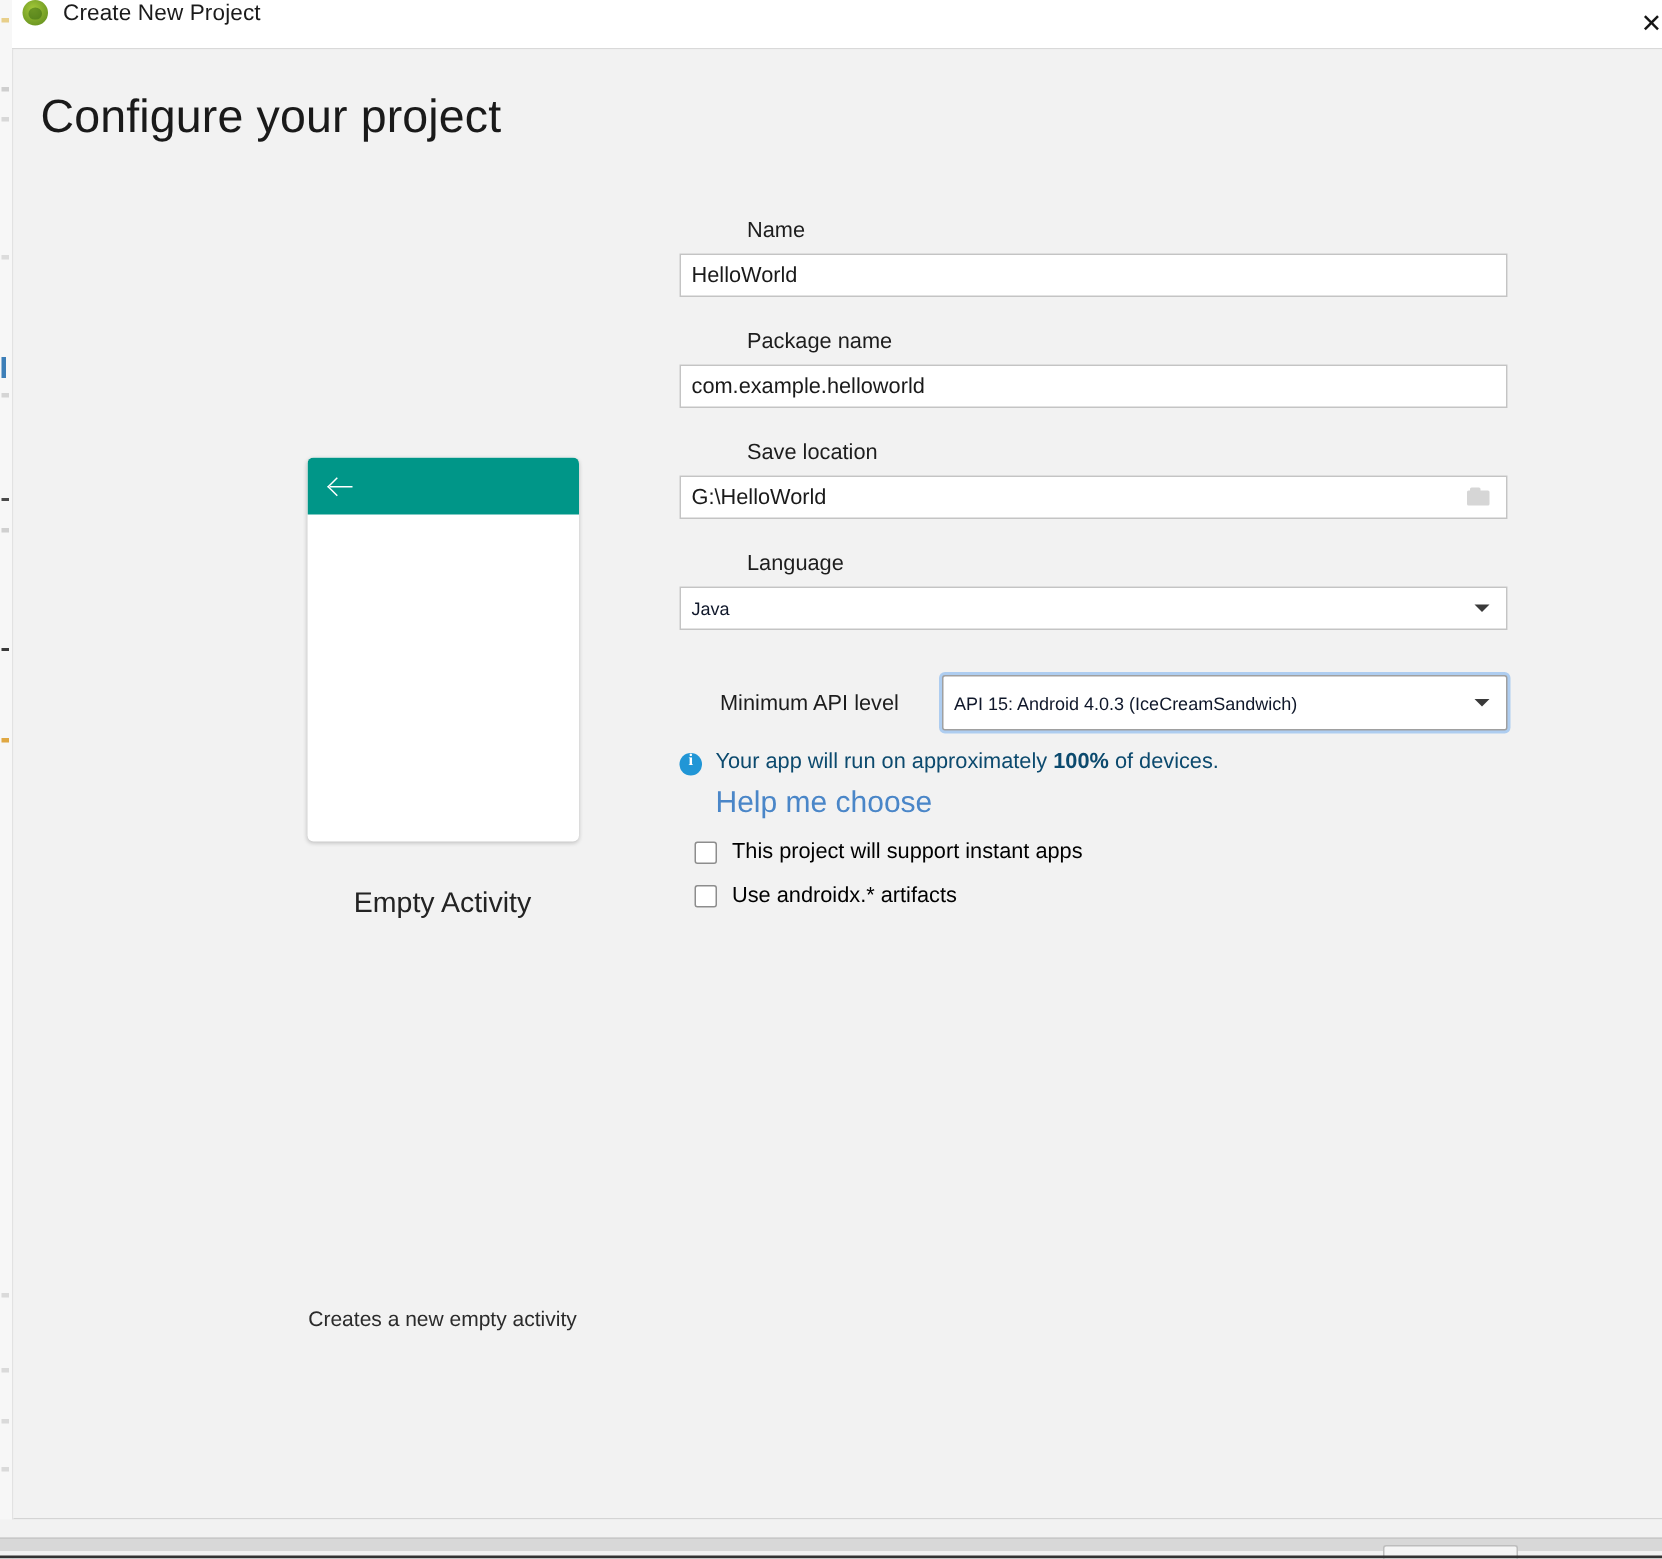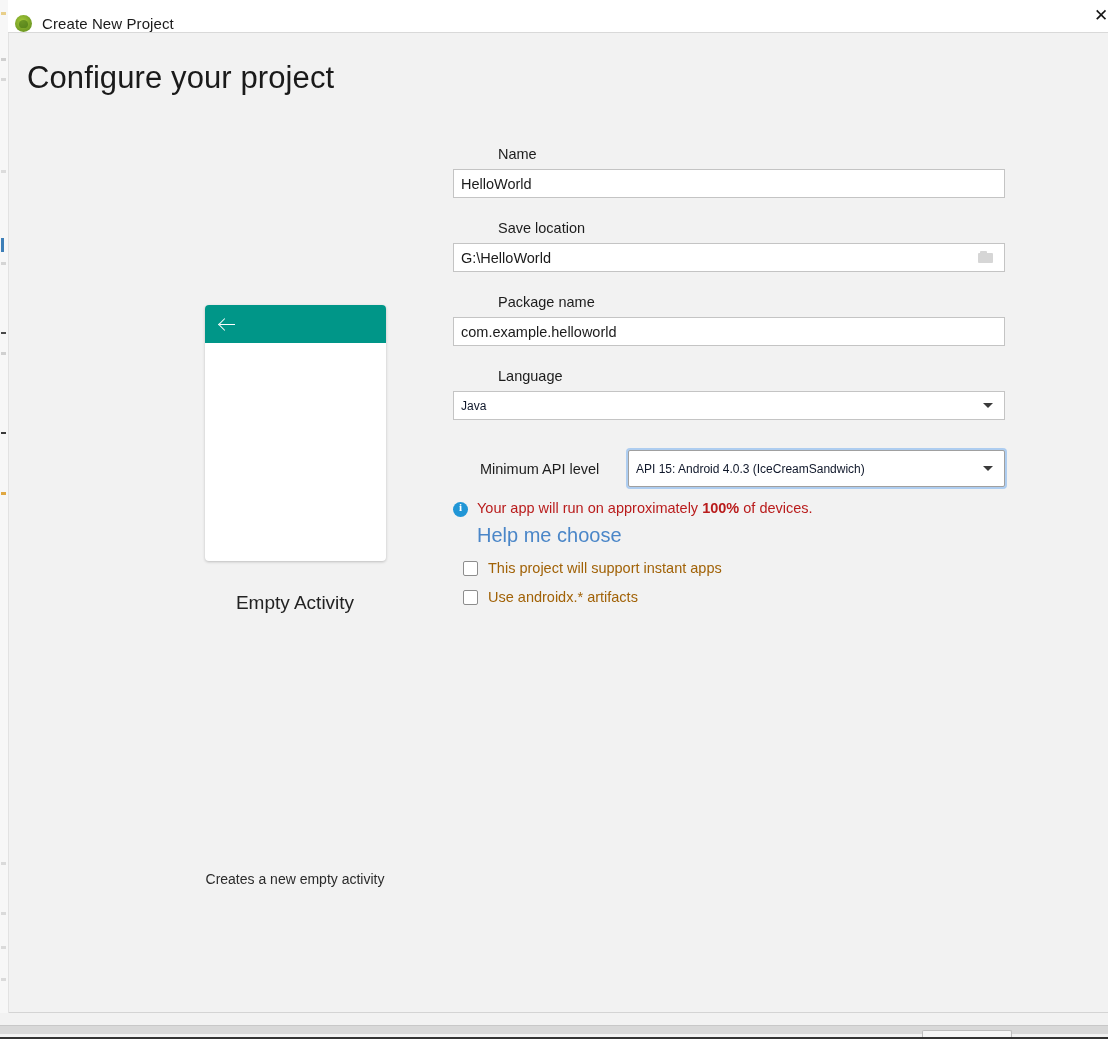--- a/index.html
+++ b/index.html
@@ -32,21 +32,21 @@
   }
 
   
   .titlebar {
     position: absolute;
     left: 8px; top: 0;
     width: 1100px; height: 33px;
     background: #ffffff;
     border-bottom: 1px solid #d9d9d9;
     display: flex;
-    align-items: flex-end;
+    align-items: flex-start;
     box-sizing: border-box;
   }
   .app-icon {
     width: 17px; height: 17px;
     margin-left: 7px;
     border-radius: 50%;
     background: radial-gradient(circle at 42% 36%, #a5c93a 0%, #7ba428 55%, #5d8a1d 100%);
     position: relative;
     flex: none;
   }
@@ -274,21 +274,21 @@
     left: 0; right: 0; top: -1px;
     text-align: center;
     font-size: 11px;
     font-weight: bold;
     font-family: "Liberation Serif", serif;
     color: #ffffff;
   }
   .info-text {
     margin-left: 9px;
     font-size: 14.5px;
-    color: #b91c1c;
+    color: #0c4a6e;
   }
   .info-text b { font-weight: bold; }
   .help-link {
     margin-left: 24px;
     margin-top: 7px;
     font-size: 20px;
     color: #4a86c8;
   }
 
   
@@ -302,21 +302,21 @@
     width: 15px; height: 15px;
     border: 1px solid #8d8d8d;
     border-radius: 2px;
     background: #ffffff;
     flex: none;
     box-sizing: border-box;
   }
   .checkbox-label {
     margin-left: 10px;
     font-size: 14.5px;
-    color: #a16207;
+    color: #000000;
   }
 
   
   .footer-sep {
     position: absolute;
     left: 9px; top: 1012px;
     width: 1099px;
     height: 1px;
     background: #d4d4d4;
   }
@@ -392,31 +392,31 @@
   <div class="form-col">
 
     <div class="field-group">
       <div class="field-label">Name</div>
       <div class="text-input">
         <div class="value">HelloWorld</div>
       </div>
     </div>
 
     <div class="field-group">
+      <div class="field-label">Package name</div>
+      <div class="text-input">
+        <div class="value">com.example.helloworld</div>
+      </div>
+    </div>
+
+    <div class="field-group">
       <div class="field-label">Save location</div>
       <div class="text-input">
         <div class="value">G:\HelloWorld</div>
         <div class="folder-icon"></div>
-      </div>
-    </div>
-
-    <div class="field-group">
-      <div class="field-label">Package name</div>
-      <div class="text-input">
-        <div class="value">com.example.helloworld</div>
       </div>
     </div>
 
     <div class="field-group">
       <div class="field-label">Language</div>
       <div class="combo">
         <div class="value">Java</div>
         <div class="caret"></div>
       </div>
     </div>

